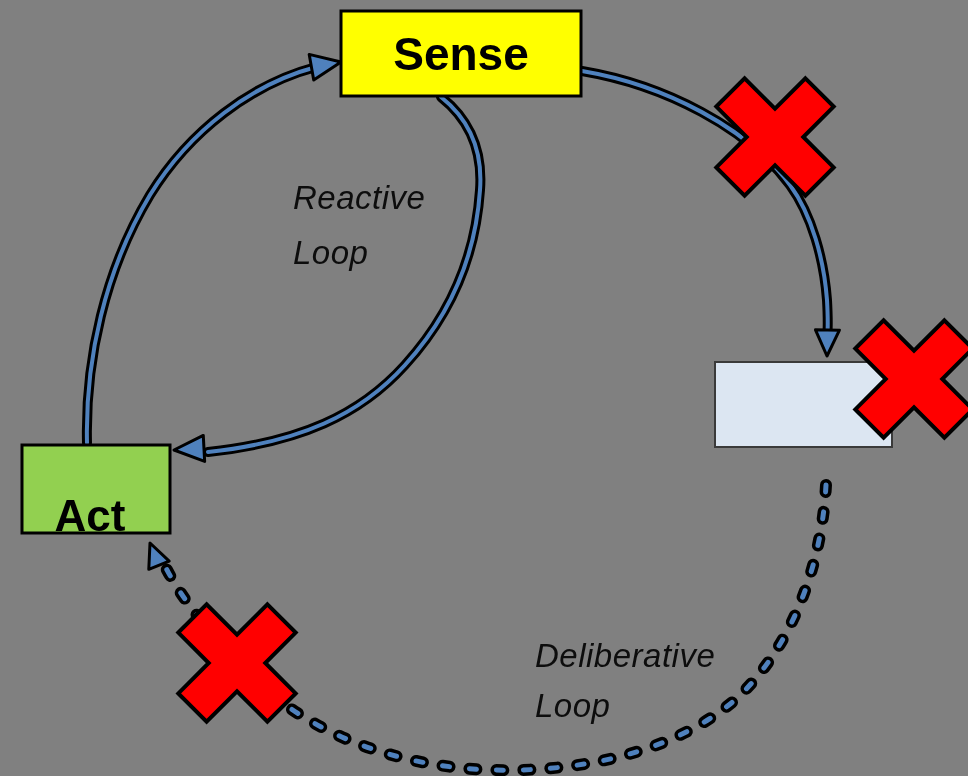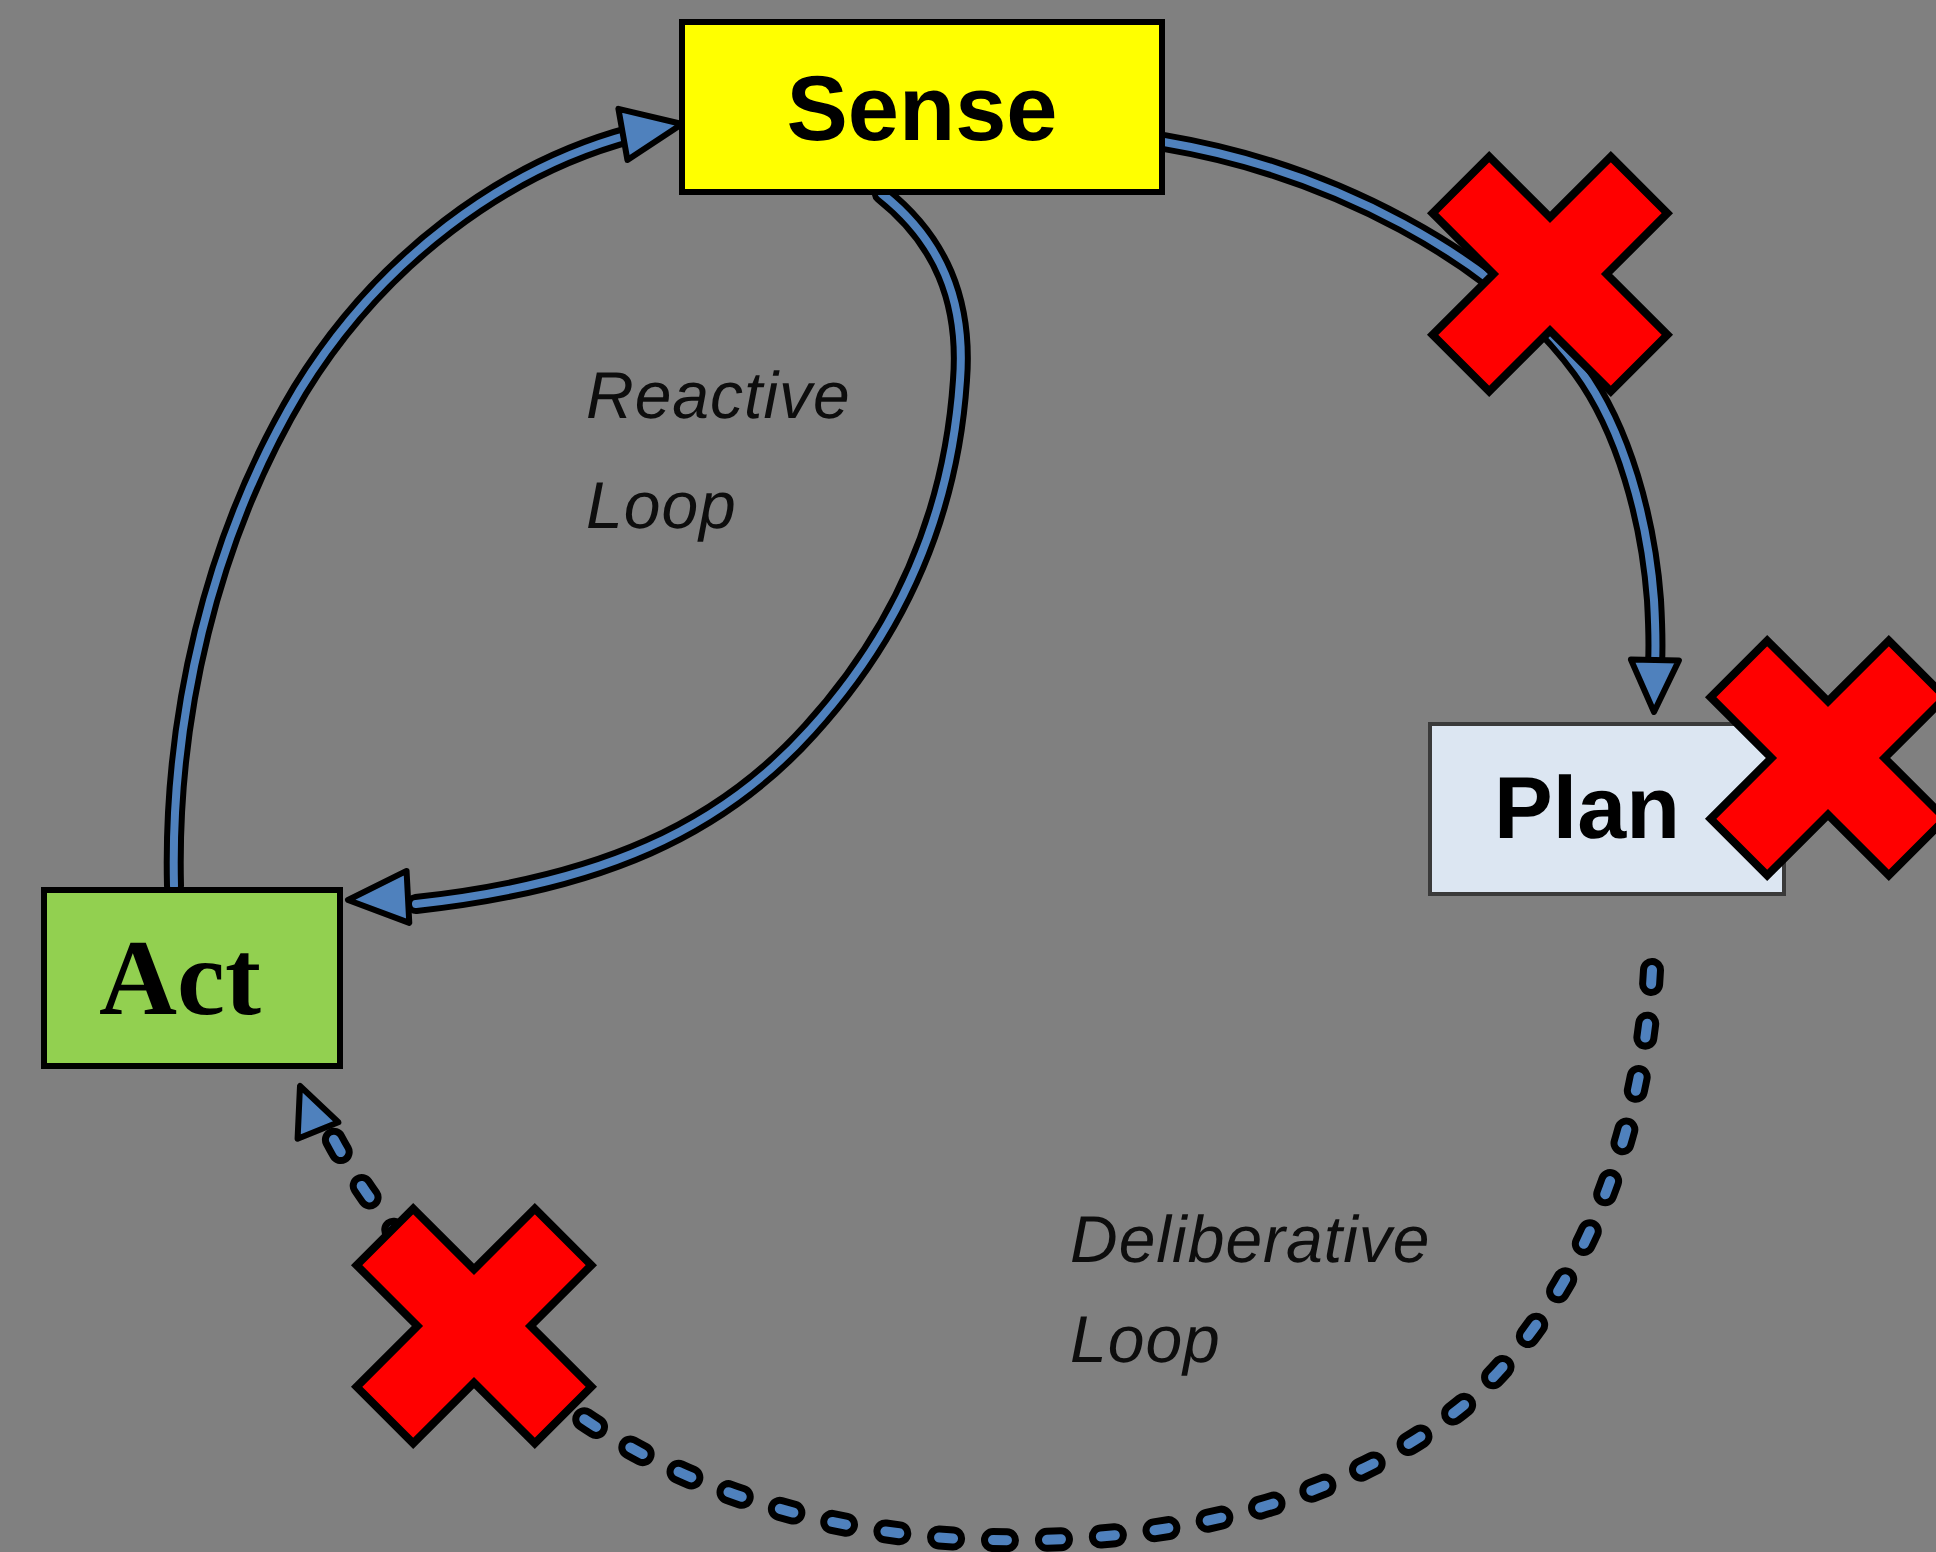--- a/index.html
+++ b/index.html
@@ -16,30 +16,30 @@
     position: absolute;
     display: flex;
     align-items: center;
     justify-content: center;
     font-weight: bold;
     color: #000;
     pointer-events: none;
   }
   .node-label.sense { left: 341px; top: 11px;  width: 240px; height: 85px; font-size: 46px; }
   .node-label.plan  { left: 705px; top: 362px; width: 177px; height: 85px; font-size: 44px; }
-  .node-label.act   { left: 16px;  top: 445px; width: 148px; height: 88px; font-size: 54px; font-family: Liberation Serif, serif; }
+  .node-label.act   { left: 16px;  top: 472px; width: 148px; height: 88px; font-size: 44px; }
   .loop-label {
     position: absolute;
     font-style: italic;
     font-size: 33px;
     color: #0d0d0d;
     letter-spacing: 0.5px;
   }
   .loop-label.reactive     { left: 293px; top: 170px; width: 170px; line-height: 55px; }
-  .loop-label.deliberative { left: 535px; top: 595px; width: 240px; line-height: 50px; }
+  .loop-label.deliberative { left: 535px; top: 631px; width: 240px; line-height: 50px; }
 </style>
 </head>
 <body>
 
 <div class="stage">
 
   <svg width="968" height="776" viewBox="0 0 968 776">
 
     <g>
       <path d="M 87 443 C 85 360 105 270 150 195 C 190 130 252 84 316 67" fill="none" stroke="#000000" stroke-width="10" stroke-linecap="round"></path>
@@ -74,19 +74,18 @@
     </g>
     <g>
       <polygon points="-20,-63 20,-63 20,-20 63,-20 63,20 20,20 20,63 -20,63 -20,20 -63,20 -63,-20 -20,-20" transform="translate(914,379) rotate(45)" fill="#FF0000" stroke="#000000" stroke-width="4"></polygon>
     </g>
     <g>
       <polygon points="-20,-63 20,-63 20,-20 63,-20 63,20 20,20 20,63 -20,63 -20,20 -63,20 -63,-20 -20,-20" transform="translate(237,663) rotate(45)" fill="#FF0000" stroke="#000000" stroke-width="4"></polygon>
     </g>
   </svg>
 
   <div class="node-label sense">Sense</div>
-  <div class="node-label plan">Plan</div>
   <div class="node-label act">Act</div>
 
   <div class="loop-label reactive">Reactive Loop</div>
   <div class="loop-label deliberative">Deliberative Loop</div>
 
 </div>
 
 </body></html>

